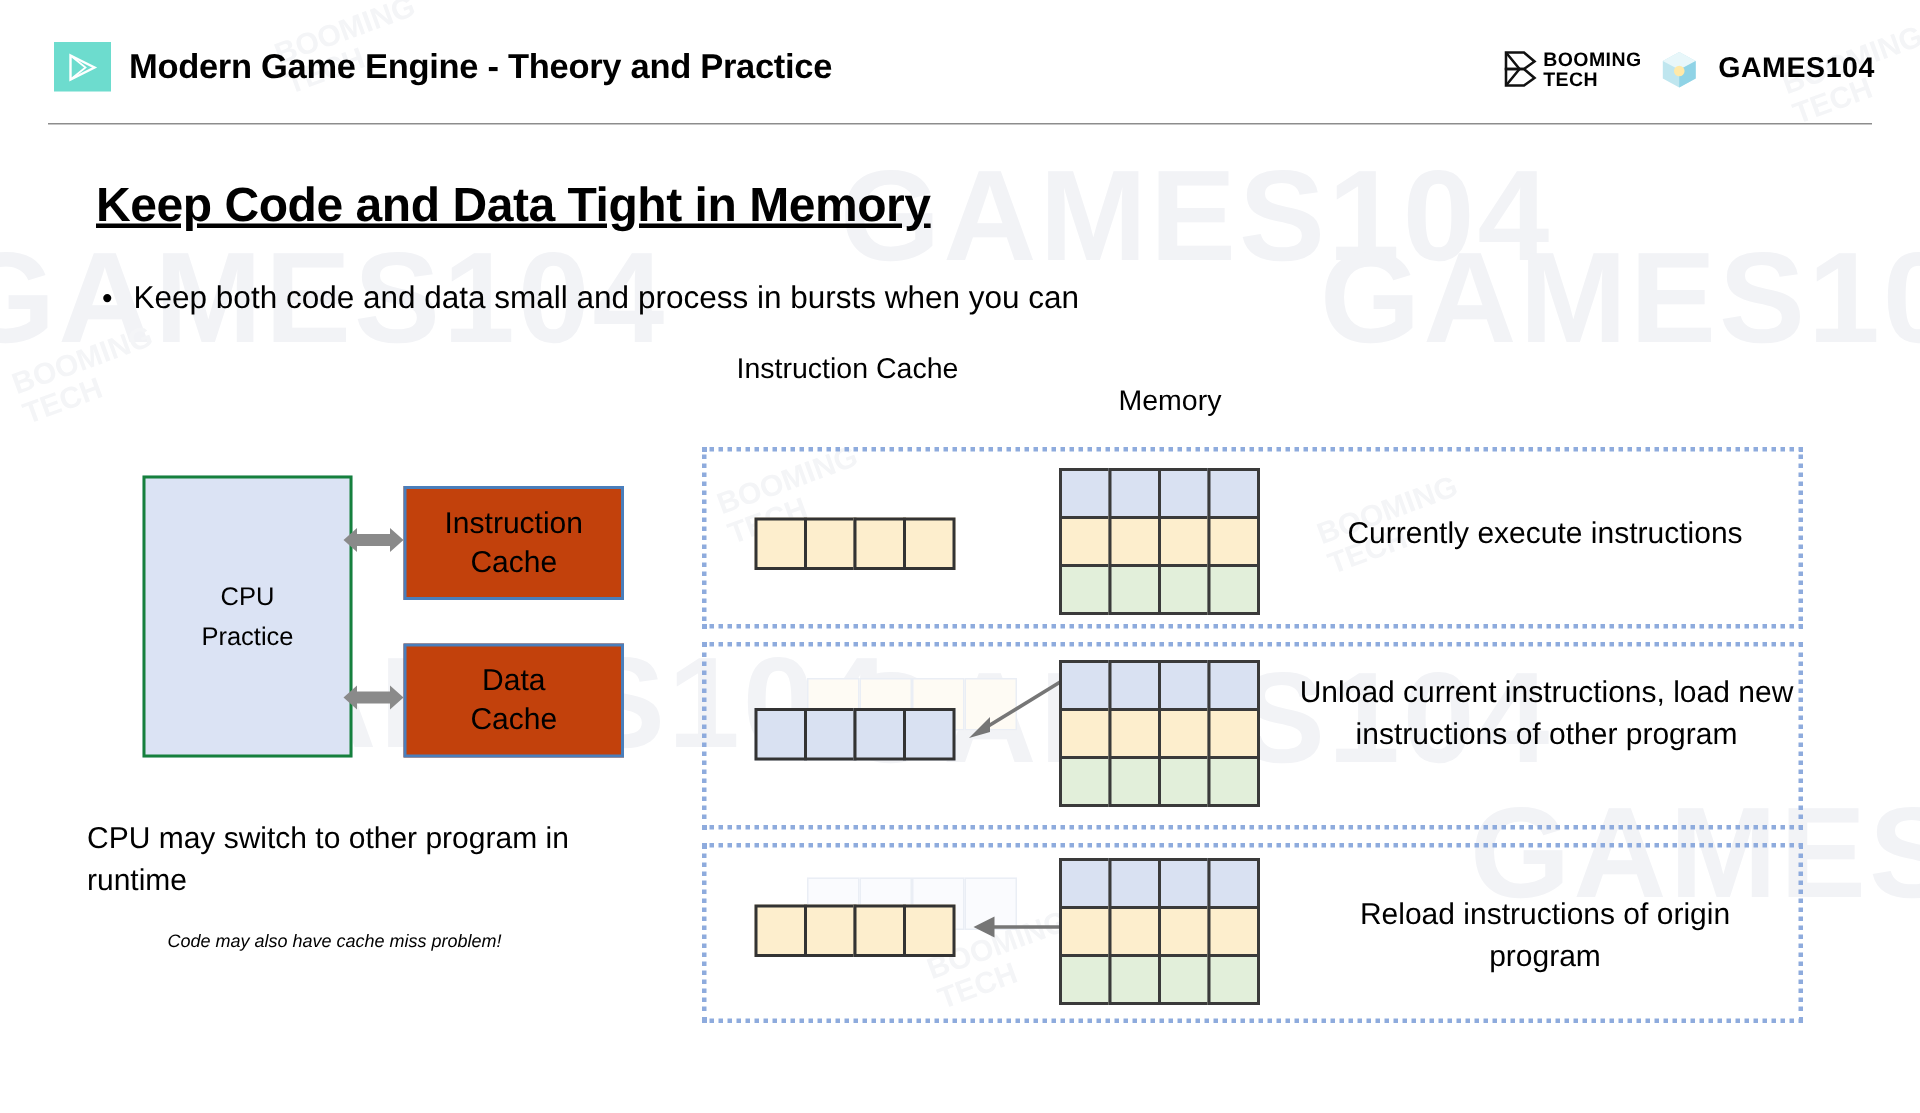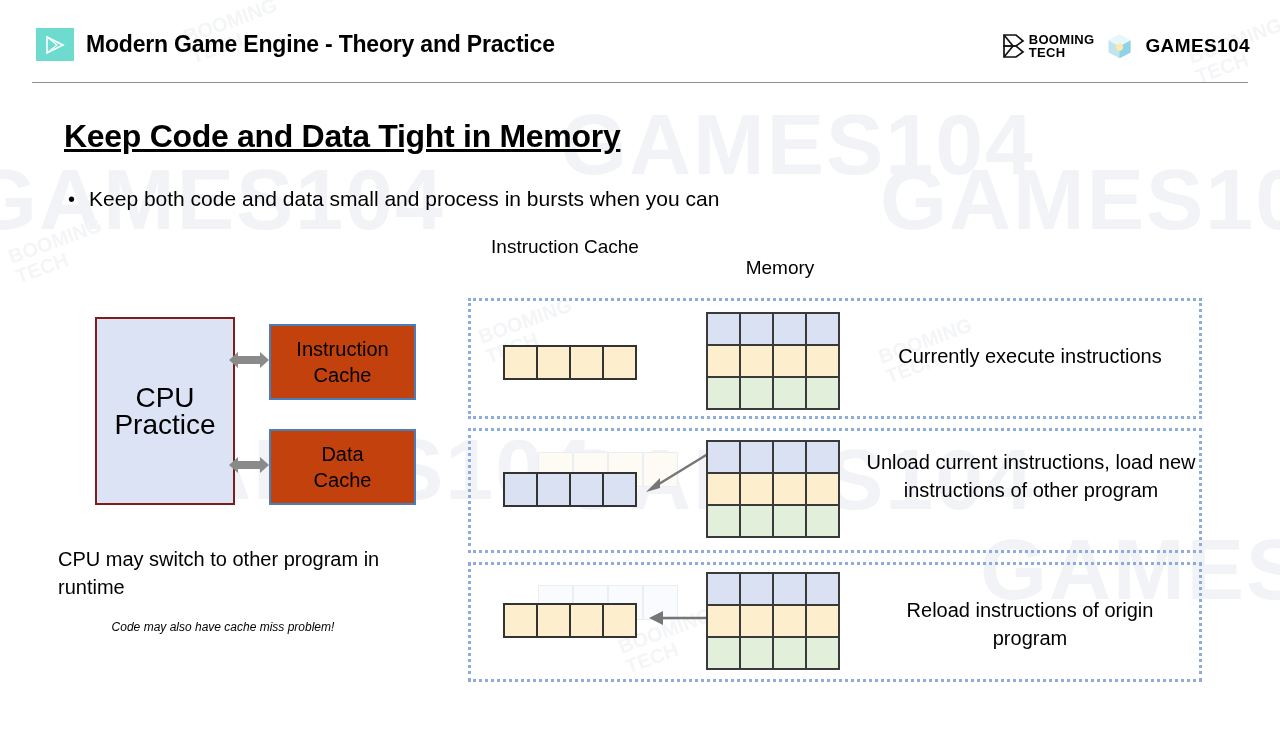--- a/index.html
+++ b/index.html
@@ -129,26 +129,26 @@
     font-size: 21px;
     line-height: 26px;
   }
 
   
   .cpu-box {
     position: absolute;
     left: 95px; top: 317px;
     width: 136px; height: 184px;
     background: #dbe3f4;
-    border: 2px solid #7f1d1d;
+    border: 2px solid #15803d;
     display: flex;
     flex-direction: column;
     align-items: center;
     justify-content: center;
-    font-size: 28px;
+    font-size: 17px;
     line-height: 27px;
     z-index: 2;
   }
   .cache-box {
     position: absolute;
     width: 143px; height: 72px;
     background: #c2410c;
     border: 2px solid #4a7ebb;
     display: flex;
     flex-direction: column;

